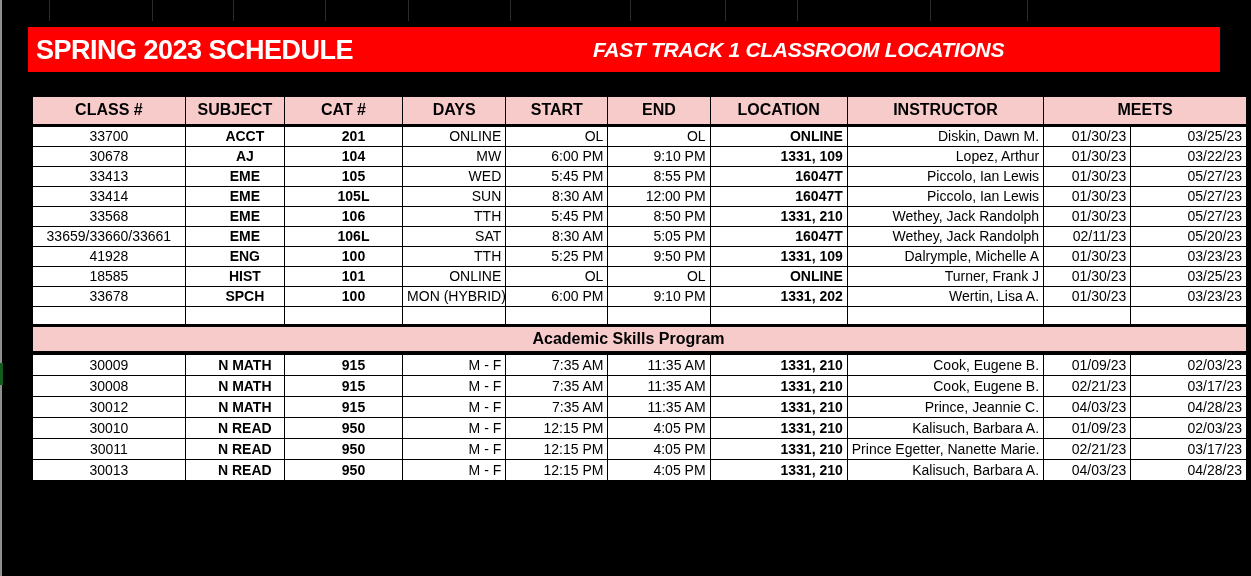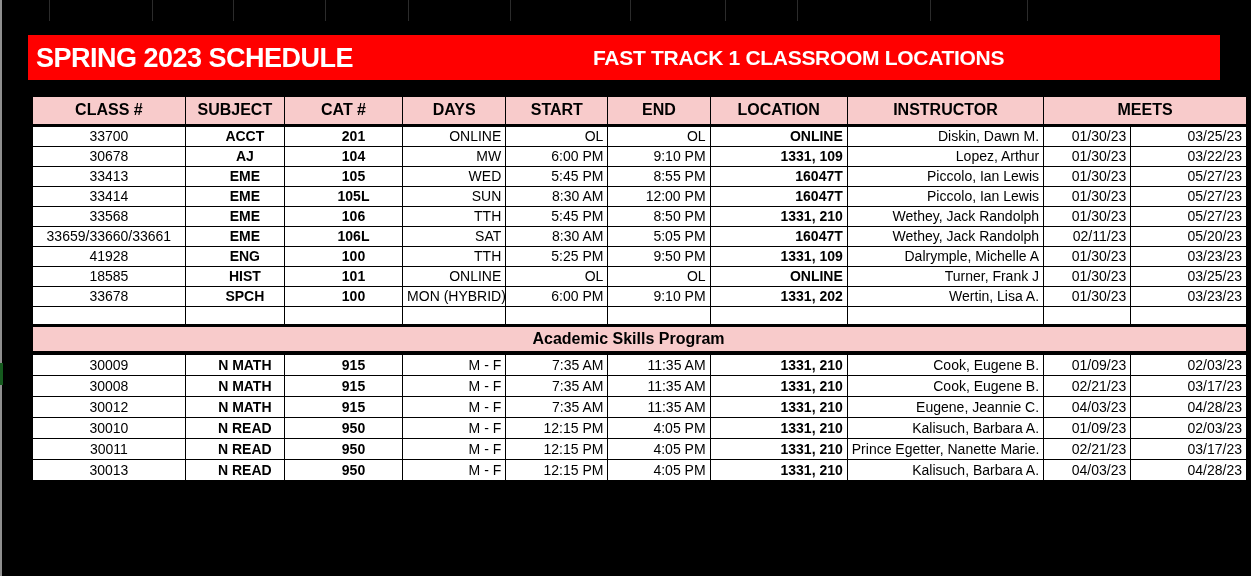--- a/index.html
+++ b/index.html
@@ -9,29 +9,28 @@
     background: var(--page-black, #000);
     font-family:"Liberation Sans", sans-serif;
   }
   .edge-strip { position:absolute; left:0; top:0; width:2px; height:576px; background:var(--edge-gray,#8F8F8F); }
   .edge-green { position:absolute; left:0; top:363px; width:3px; height:22px; background:var(--edge-green,#155A1E); z-index:2; }
   .topline { position:absolute; top:0; width:1px; height:21px; background:#2b2b2b; }
 
   .titlebar {
     position:absolute; left:28px; top:27px; width:1192px; height:45px;
     background:var(--accent-red,#FF0000);
-    margin-top:8px;
   }
   .main-title {
     position:absolute; left:8px; top:50%; transform:translateY(-50%);
     color:#fff; font-size:27px; font-weight:bold; letter-spacing:-0.5px; white-space:nowrap;
   }
   .subtitle {
     position:absolute; left:565px; top:50%; transform:translateY(-50%);
-    color:#fff; font-size:21px; font-weight:bold; letter-spacing:-0.3px; white-space:nowrap;
+    color:#fff; font-size:21px; font-weight:bold; letter-spacing:-0.3px; white-space:nowrap;font-style:italic;
   }
 
   .table-wrap { position:absolute; left:31px; top:95px; }
   table { border-collapse:collapse; table-layout:fixed; width:1217px; border:2px solid #000; }
   th, td { border:1.5px solid #000; overflow:hidden; white-space:nowrap; }
   th {
     background:var(--header-pink,#F8CBCB); height:29px; font-size:16px; font-weight:bold;
     color:#000; border-bottom:3px solid #000; text-align:center; padding:0 2px;
   }
   td { background:#fff; height:19px; line-height:19px; font-size:14px; color:#000; padding:0 4px; }
@@ -246,21 +245,21 @@
           <td class="c-right">03/17/23</td>
         </tr>
         <tr class="section-row">
           <td class="c-center">30012</td>
           <td class="c-center c-bold">N MATH</td>
           <td class="c-center c-bold">915</td>
           <td class="c-right">M - F</td>
           <td class="c-right">7:35 AM</td>
           <td class="c-right">11:35 AM</td>
           <td class="c-right c-bold">1331, 210</td>
-          <td class="c-right">Eugene, Jeannie C.</td>
+          <td class="c-right">Prince, Jeannie C.</td>
           <td class="c-right">04/03/23</td>
           <td class="c-right">04/28/23</td>
         </tr>
         <tr class="section-row">
           <td class="c-center">30010</td>
           <td class="c-center c-bold">N READ</td>
           <td class="c-center c-bold">950</td>
           <td class="c-right">M - F</td>
           <td class="c-right">12:15 PM</td>
           <td class="c-right">4:05 PM</td>

